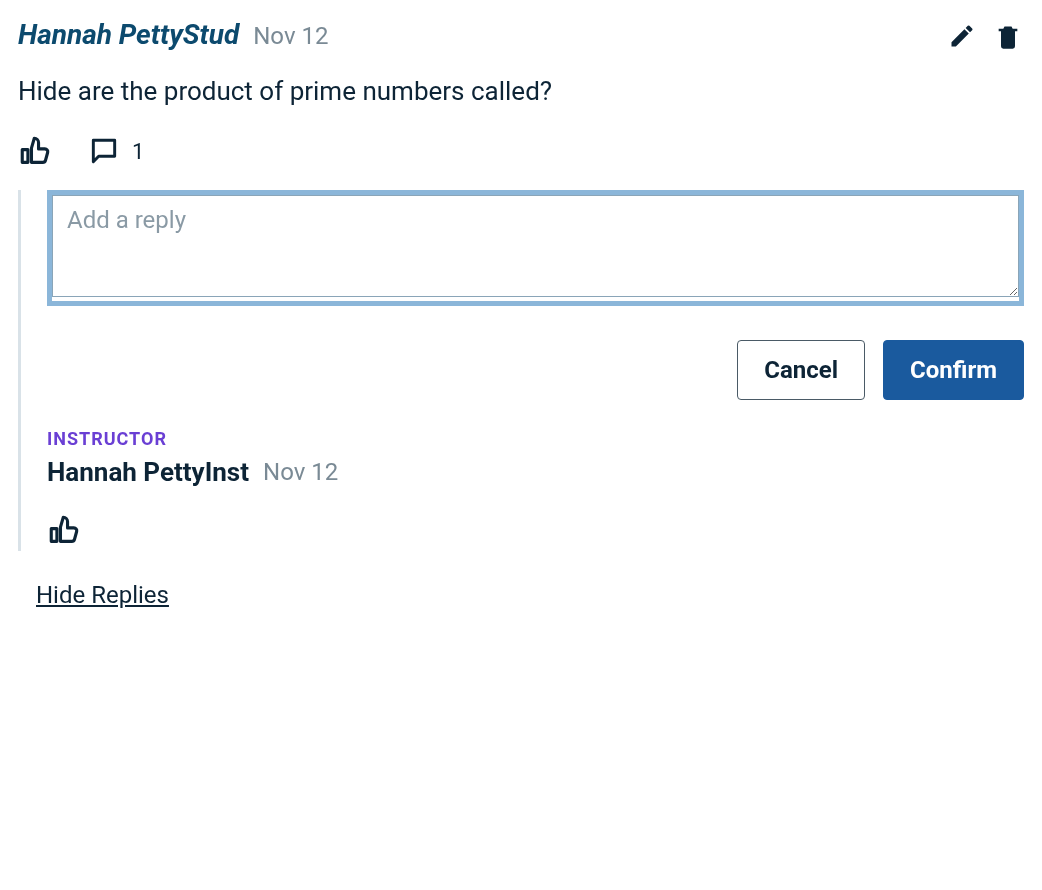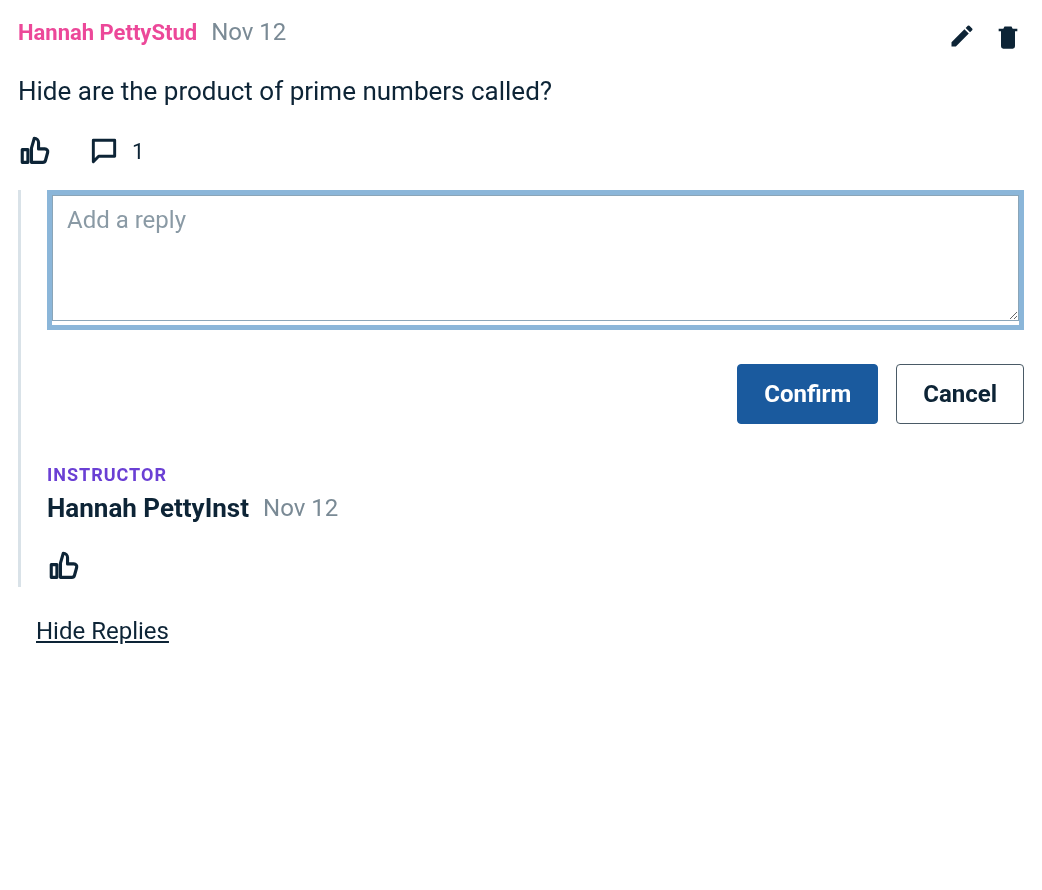--- a/index.html
+++ b/index.html
@@ -14,23 +14,24 @@
       display: flex;
       justify-content: space-between;
       align-items: flex-start;
     }
     .post-author-line {
       display: flex;
       align-items: baseline;
       gap: 14px;
     }
     .post-author {
-      font-size: 22px;
-      font-weight: 700;
-      color: #ec4899;
+      font-size: 28px;
+      font-weight: 700;
+      color: #0c4a6e;
+      font-style: italic;
     }
     .post-date {
       font-size: 24px;
       color: #7a8a95;
       font-weight: 400;
     }
     .post-actions {
       display: flex;
       gap: 18px;
       margin-top: 4px;
@@ -65,21 +66,21 @@
       background: #fff;
     }
     .reply-textarea {
       width: 100%;
       border: 1px solid #8aa5b8;
       padding: 10px 14px;
       font-size: 24px;
       font-family: inherit;
       color: #333;
       resize: both;
-      height: 126px;
+      height: 102px;
     }
     .reply-textarea::placeholder {
       color: #8a9aa5;
     }
     .reply-controls {
       display: flex;
       justify-content: space-between;
       align-items: center;
       margin-top: 28px;
     }
@@ -146,21 +147,21 @@
       background: #fff;
       border: 1px solid #4a5a66;
       color: #0d2436;
     }
     .btn-primary {
       background: #1a5a9e;
       border: 1px solid #1a5a9e;
       color: #fff;
     }
     .reply-item {
-      margin-top: 40px;
+      margin-top: 28px;
     }
     .instructor-tag {
       font-size: 18px;
       font-weight: 700;
       letter-spacing: 1px;
       color: #6a3fd4;
     }
     .reply-author-line {
       display: flex;
       align-items: center;
@@ -238,22 +239,22 @@
   </span>
 </div>
 
 <div class="reply-thread">
   <div class="reply-box-wrapper">
     <textarea class="reply-textarea" placeholder="Add a reply" style=""></textarea>
   </div>
 
 
   <div class="reply-buttons">
+    <button class="btn btn-secondary">Cancel</button>
     <button class="btn btn-primary">Confirm</button>
-    <button class="btn btn-secondary">Cancel</button>
   </div>
 
   <div class="reply-item">
     <div class="instructor-tag">INSTRUCTOR</div>
     <div class="reply-author-line">
       <span class="reply-author">Hannah PettyInst</span>
       <span class="reply-date">Nov 12</span>
     </div>
     <div class="reply-footer">
       <span class="icon-btn">

